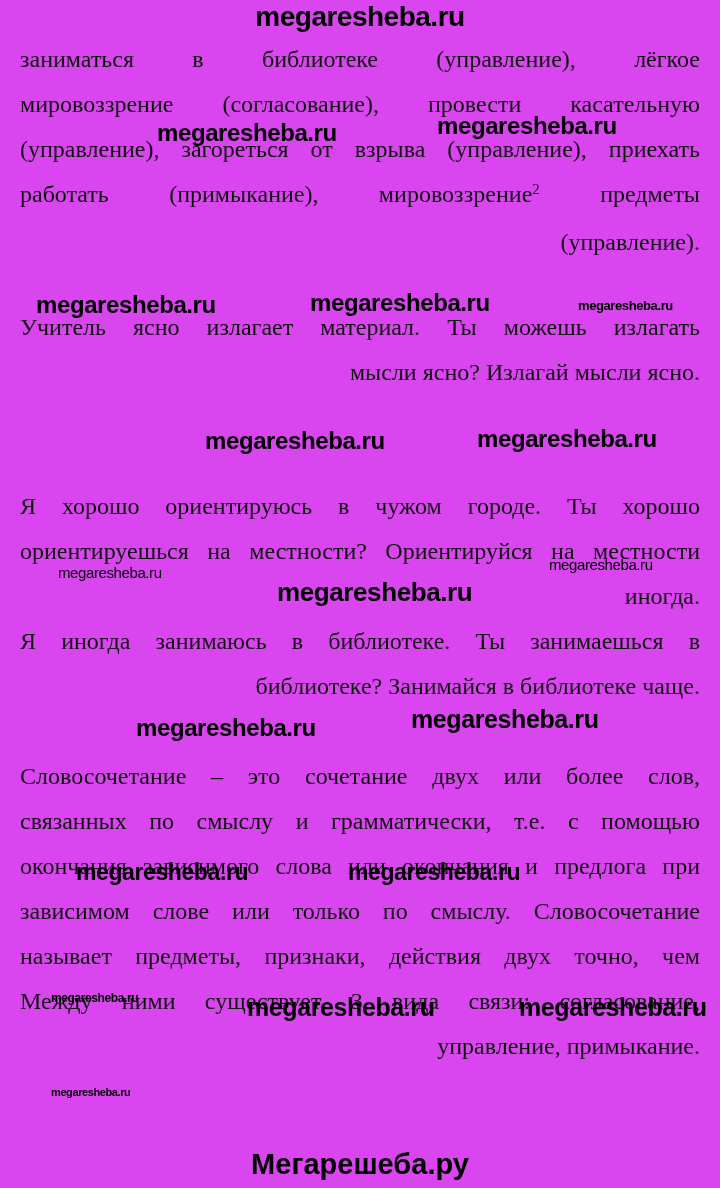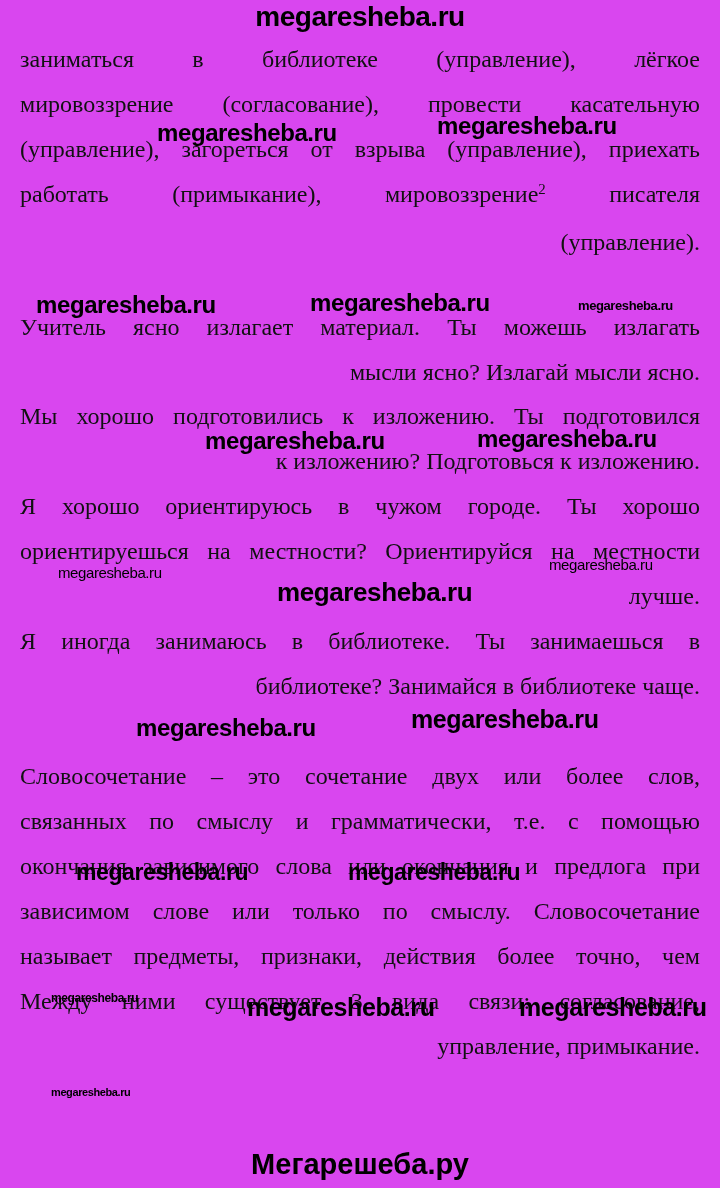--- a/index.html
+++ b/index.html
@@ -40,46 +40,42 @@
 <body>
 
 <div id="page">
 
   <div id="top-title" class="site-title">megaresheba.ru</div>
 
   <div id="p1" class="para">
       <div class="line just"><span class="">заниматься</span><span class=""> в библиотеке (управление), лёгкое</span></div>
       <div class="line just"><span class="">мировоззрение</span><span class=""> (согласование), </span><span class="">провести</span><span class=""> касательную</span></div>
       <div class="line just"><span class="">(управление), </span><span class="">загореться</span><span class=""> от взрыва (управление), </span><span class="">приехать</span></div>
-      <div class="line just"><span class="">работать (примыкание), </span><span class="">мировоззрение</span><span class=" sup">2</span><span class=""> писателя</span></div>
+      <div class="line just"><span class="">работать (примыкание), </span><span class="">мировоззрение</span><span class=" sup">2</span><span class=""> предметы</span></div>
       <div class="line"><span class="">(управление).</span></div>
     </div>
   <div id="p2" class="para">
       <div class="line just"><span class="">Учитель ясно излагает материал. Ты можешь излагать</span></div>
       <div class="line"><span class="">мысли ясно? Излагай мысли ясно.</span></div>
     </div>
-  <div id="p3" class="para">
-      <div class="line just"><span class="">Мы хорошо подготовились к изложению. Ты подготовился</span></div>
-      <div class="line"><span class="">к изложению? Подготовься к изложению.</span></div>
-    </div>
   <div id="p4" class="para">
       <div class="line just"><span class="">Я хорошо ориентируюсь в чужом городе. Ты хорошо</span></div>
       <div class="line just"><span class="">ориентируешься на местности? Ориентируйся на местности</span></div>
-      <div class="line"><span class="">лучше.</span></div>
+      <div class="line"><span class="">иногда.</span></div>
     </div>
   <div id="p5" class="para">
       <div class="line just"><span class="">Я иногда занимаюсь в библиотеке. Ты занимаешься в</span></div>
       <div class="line"><span class="">библиотеке? Занимайся в библиотеке чаще.</span></div>
     </div>
   <div id="p6" class="para">
       <div class="line just"><span class="">Словосочетание – это сочетание двух или более слов,</span></div>
       <div class="line just"><span class="">связанных по смыслу и грамматически, т.е. с помощью</span></div>
       <div class="line just"><span class="">окончания зависимого слова или окончания и предлога при</span></div>
       <div class="line just"><span class="">зависимом слове или только по смыслу. Словосочетание</span></div>
-      <div class="line just"><span class="">называет предметы, признаки, действия более точно, чем</span></div>
+      <div class="line just"><span class="">называет предметы, признаки, действия двух точно, чем</span></div>
       <div class="line just"><span class="">Между ними существует 3 вида связи: согласование,</span></div>
       <div class="line"><span class="">управление, примыкание.</span></div>
     </div>
 
   <div id="wm-layer">
       <div class="wm bold" style="left: 157px; top: 121px; font-size: 24px;">megaresheba.ru</div>
       <div class="wm bold" style="left: 437px; top: 114px; font-size: 24px;">megaresheba.ru</div>
       <div class="wm bold" style="left: 36px; top: 293px; font-size: 24px;">megaresheba.ru</div>
       <div class="wm bold" style="left: 310px; top: 291px; font-size: 24px;">megaresheba.ru</div>
       <div class="wm bold" style="left: 578px; top: 299px; font-size: 13px;">megaresheba.ru</div>

